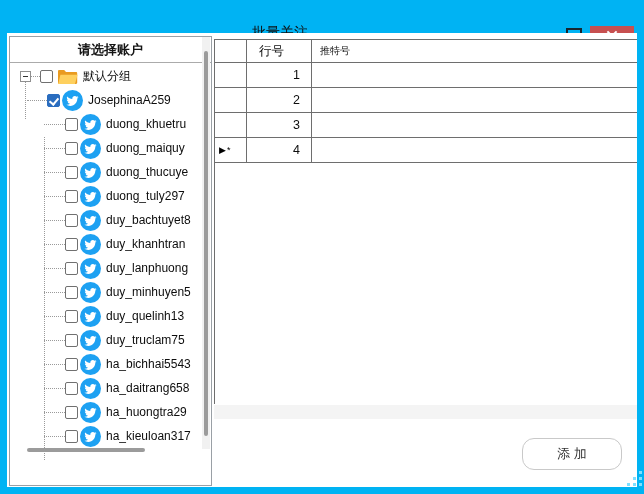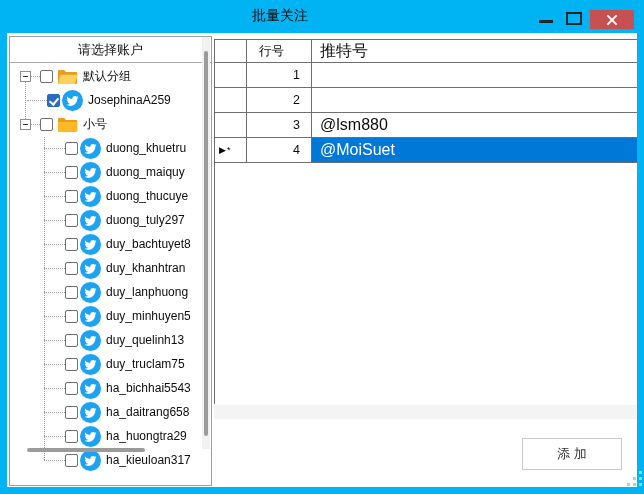--- a/index.html
+++ b/index.html
@@ -3,42 +3,42 @@
 <meta charset="utf-8">
 <style>
   * { margin:0; padding:0; box-sizing:border-box; }
   html,body { width:644px; height:494px; }
   body { font-family:"Liberation Sans","DejaVu Sans",sans-serif; }
 
   .window { position:relative; width:644px; height:494px;
             background:var(--titlebar,#00b3f3); overflow:hidden; }
 
   
-  .titlebar { position:absolute; left:0; top:0; width:644px; height:20px;font-family:Liberation Mono, monospace; }
+  .titlebar { position:absolute; left:0; top:16px; width:644px; height:20px; }
   .title { position:absolute; left:0; top:0; width:560px; height:33px; line-height:33px;
            text-align:center; font-size:14px; color:#0d0d0d; }
   .btn-min { position:absolute; left:539px; top:20px; width:14px; height:3px;
              background:#17262f; cursor:pointer; }
   .btn-max { position:absolute; left:566px; top:12px; width:16px; height:13px;
              border:2px solid #17262f; cursor:pointer; }
   .btn-close { position:absolute; left:590px; top:10px; width:44px; height:19px;
                background:var(--close,#c75050); cursor:pointer; }
   .btn-close::before, .btn-close::after { content:''; position:absolute; left:50%; top:50%;
                width:13px; height:2px; background:#fff; }
   .btn-close::before { transform:translate(-50%,-50%) rotate(45deg); }
   .btn-close::after  { transform:translate(-50%,-50%) rotate(-45deg); }
 
   
   .content { position:absolute; left:7px; top:33px; width:630px; height:454px; background:#fff; }
 
   
   .tree-panel { position:absolute; left:2px; top:3px; width:203px; height:450px;
                 border:1px solid #9aa0a6; background:#fff; }
   .tree-header { height:26px; line-height:26px; text-align:center; font-size:13px;
-                 color:#141414; border-bottom:1px solid #ababab; }
+                 color:#141414; border-bottom:1px solid #ababab;font-weight:bold; }
   .tree-body { position:absolute; left:0; top:27px; width:201px; height:421px; overflow:hidden; }
   .trow { height:24px; display:flex; align-items:center; width:192px;
           overflow:hidden; white-space:nowrap; cursor:default; }
   .minus { width:11px; height:11px; border:1px solid #8f8f8f; background:#fff;
            margin-left:10px; position:relative; flex:none; cursor:pointer; }
   .minus::after { content:''; position:absolute; left:2px; top:4px; width:5px; height:1px; background:#333; }
   .stub { height:0; border-top:1px dotted #9a9a9a; flex:none; }
   .s9   { width:9px; }
   .ind1 { width:20px; margin-left:17px; }
   .ind2 { width:21px; margin-left:34px; }
@@ -61,30 +61,30 @@
 
   
   .grid { position:absolute; left:207px; top:6px; width:423px; height:365px;
           border-left:1px solid #6e6e6e; border-top:1px solid #6e6e6e; background:#fff; }
   .ghead, .grow { display:flex; }
   .ghead { height:23px; border-bottom:1px solid #6e6e6e; }
   .grow  { height:25px; border-bottom:1px solid #6e6e6e; cursor:default; }
   .c1 { width:32px; border-right:1px solid #6e6e6e; flex:none; position:relative; }
   .c2 { width:65px; border-right:1px solid #6e6e6e; flex:none; display:flex; align-items:center;
         justify-content:flex-end; padding-right:11px; font-size:12.5px; color:#0d0d0d; }
-  .c3 { flex:1; display:flex; align-items:center; padding-left:8px; font-size:16px; color:#0d0d0d; }
+  .c3 { flex:1; display:flex; align-items:center; padding-left:8px; font-size:10px; color:#0d0d0d; }
   .ghead .c2 { justify-content:flex-start; padding-left:12px; padding-right:11px; }
   .grow.sel .c3 { background:var(--sel,#0078d7); color:#fff; }
   .marker { position:absolute; left:4px; top:50%; transform:translateY(-50%);
             font-size:9px; letter-spacing:1px; color:#000; }
   .grid-hsb-track { position:absolute; left:207px; top:372px; width:423px; height:14px; background:#f4f4f4; }
 
   
   .add-btn { position:absolute; left:515px; top:405px; width:100px; height:32px;
-             border:1px solid #c9c9c9; border-radius:0; background:#fff; font-size:13px;
+             border:1px solid #c9c9c9; border-radius:12px; background:#fff; font-size:13px;
              color:#333; display:flex; align-items:center; justify-content:center;
              font-family:inherit; cursor:pointer; }
 
   
   .grip i { position:absolute; width:3px; height:3px; background:#7fdfff; }
   .grip i:nth-child(1){ left:627px; top:483px; }
   .grip i:nth-child(2){ left:633px; top:483px; }
   .grip i:nth-child(3){ left:633px; top:477px; }
   .grip i:nth-child(4){ left:639px; top:483px; }
   .grip i:nth-child(5){ left:639px; top:477px; }
@@ -122,30 +122,20 @@
           <div class="trow">
             <span class="stub ind1"></span>
             <span class="cb checked"></span>
             <svg class="tw" viewBox="0 0 24 24">
               <circle cx="12" cy="12" r="12" fill="#1da1f2"></circle>
               <path fill="#fff" transform="translate(5,5.6) scale(0.58)" d="M23.954 4.569c-.885.389-1.83.654-2.825.775 1.014-.611 1.794-1.574 2.163-2.723-.951.555-2.005.959-3.127 1.184-.896-.959-2.173-1.559-3.591-1.559-2.717 0-4.92 2.203-4.92 4.917 0 .39.045.765.127 1.124-4.09-.205-7.715-2.169-10.141-5.138-.427.722-.666 1.561-.666 2.475 0 1.71.87 3.213 2.188 4.096-.807-.026-1.566-.248-2.228-.616v.061c0 2.385 1.693 4.374 3.946 4.827-.413.111-.849.171-1.296.171-.314 0-.615-.03-.916-.086.631 1.953 2.445 3.377 4.604 3.417-1.68 1.319-3.809 2.105-6.102 2.105-.39 0-.779-.023-1.17-.067 2.189 1.394 4.768 2.209 7.557 2.209 9.054 0 13.999-7.496 13.999-13.986 0-.209 0-.42-.015-.63.961-.689 1.8-1.56 2.46-2.548z"></path>
             </svg>
             <span class="tlabel">JosephinaA259</span>
           </div>
           <div class="trow">
-            <span class="minus"></span>
-            <span class="stub s9"></span>
-            <span class="cb"></span>
-            <svg class="folder" viewBox="0 0 21 17">
-              <path fill="#e99b20" d="M1 3.2c0-.7.5-1.2 1.2-1.2h5l1.8 2h10c.7 0 1.2.5 1.2 1.2v9.6c0 .7-.5 1.2-1.2 1.2H2.2c-.7 0-1.2-.5-1.2-1.2z"></path>
-              <path fill="#fcb827" d="M1 6h19.2v8.8c0 .7-.5 1.2-1.2 1.2H2.2c-.7 0-1.2-.5-1.2-1.2z"></path>
-            </svg>
-            <span class="tlabel">小号</span>
-          </div>
-          <div class="trow">
             <span class="stub ind2"></span>
             <span class="cb"></span>
             <svg class="tw" viewBox="0 0 24 24">
               <circle cx="12" cy="12" r="12" fill="#1da1f2"></circle>
               <path fill="#fff" transform="translate(5,5.6) scale(0.58)" d="M23.954 4.569c-.885.389-1.83.654-2.825.775 1.014-.611 1.794-1.574 2.163-2.723-.951.555-2.005.959-3.127 1.184-.896-.959-2.173-1.559-3.591-1.559-2.717 0-4.92 2.203-4.92 4.917 0 .39.045.765.127 1.124-4.09-.205-7.715-2.169-10.141-5.138-.427.722-.666 1.561-.666 2.475 0 1.71.87 3.213 2.188 4.096-.807-.026-1.566-.248-2.228-.616v.061c0 2.385 1.693 4.374 3.946 4.827-.413.111-.849.171-1.296.171-.314 0-.615-.03-.916-.086.631 1.953 2.445 3.377 4.604 3.417-1.68 1.319-3.809 2.105-6.102 2.105-.39 0-.779-.023-1.17-.067 2.189 1.394 4.768 2.209 7.557 2.209 9.054 0 13.999-7.496 13.999-13.986 0-.209 0-.42-.015-.63.961-.689 1.8-1.56 2.46-2.548z"></path>
             </svg>
             <span class="tlabel">duong_khuetru</span>
           </div>
           <div class="trow">
             <span class="stub ind2"></span>
@@ -282,28 +272,26 @@
             <div class="c1"></div>
             <div class="c2">1</div>
           </div>
           <div class="grow">
             <div class="c1"></div>
             <div class="c2">2</div>
           </div>
           <div class="grow">
             <div class="c1"></div>
             <div class="c2">3</div>
-            <div class="c3">@lsm880</div>
           </div>
           <div class="grow sel">
             <div class="c1">
               <span class="marker">▶*</span>
             </div>
             <div class="c2">4</div>
-            <div class="c3">@MoiSuet</div>
           </div>
         </div>
     </div>
 
     <div class="grid-hsb-track">
       
     </div>
 
     <button class="add-btn">添 加</button>
   </div>

